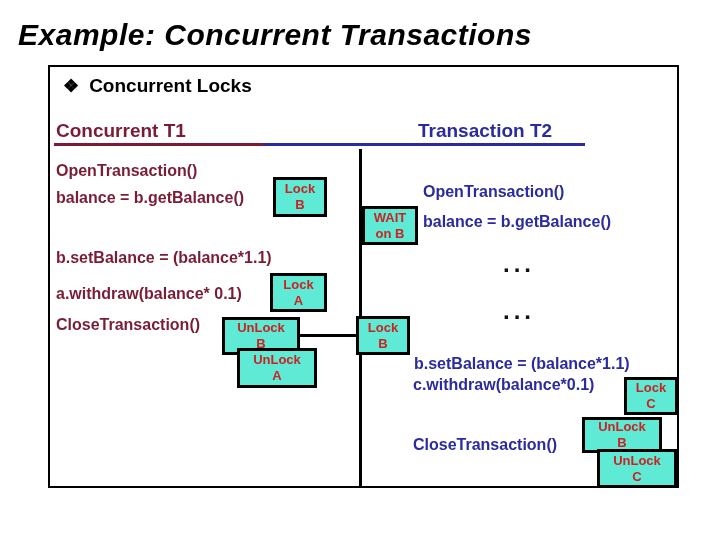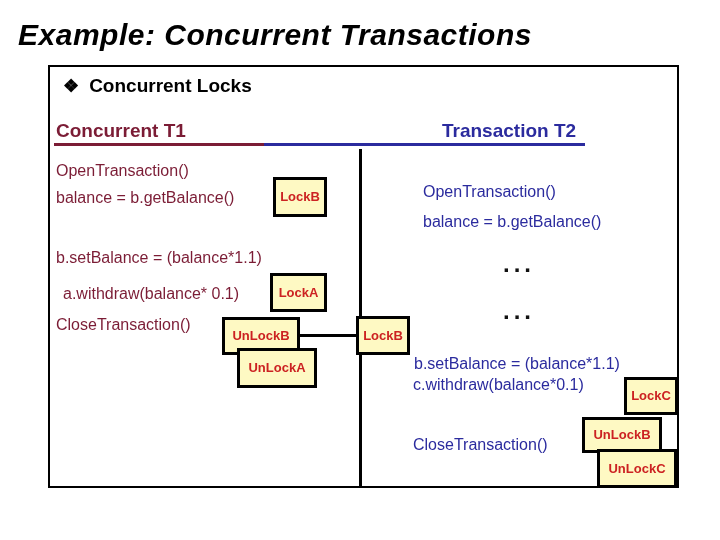--- a/index.html
+++ b/index.html
@@ -18,38 +18,38 @@
   }
   .bullet-row{
     position:absolute;left:63px;top:75px;display:flex;align-items:center;gap:10px;
     font-size:19px;font-weight:bold;color:#000;
   }
   .bullet-row .diamond{font-size:18px;line-height:1;}
   .heading{
     position:absolute;top:120px;font-size:19px;font-weight:bold;white-space:nowrap;
   }
   .heading.t1{left:56px;color:var(--maroon);}
-  .heading.t2{left:442px;color:var(--blue);}
+  .heading.t2{left:418px;color:var(--blue);}
   .rule{position:absolute;height:3px;top:143px;}
   .rule.m{left:54px;width:210px;background:var(--maroon);}
   .rule.b{left:264px;width:321px;background:var(--blue);}
   .divider{position:absolute;left:359px;top:149px;width:3px;height:338px;background:#000;}
   .connector{position:absolute;left:300px;top:334px;width:58px;height:3px;background:#000;}
   .code{
-    position:absolute;font-size:16px;font-weight:normal;line-height:1.1;white-space:nowrap;
+    position:absolute;font-size:16px;font-weight:bold;line-height:1.1;white-space:nowrap;
   }
   .code.m{color:var(--maroon);}
   .code.b{color:var(--blue);}
   .dots{
     position:absolute;left:503px;font-size:24px;font-weight:bold;color:#111;
     letter-spacing:4px;line-height:1;white-space:nowrap;
   }
   .lockbox{
-    position:absolute;background:#fef9c3;border:3px solid #000;box-sizing:border-box;
-    display:flex;align-items:center;justify-content:center;
+    position:absolute;background:#5eead4;border:3px solid #000;box-sizing:border-box;
+    display:flex;flex-direction:column;align-items:center;justify-content:center;
     color:var(--red);font-size:13px;font-weight:bold;line-height:1.2;text-align:center;
   }
 </style>
 </head>
 <body>
 
 <div class="slide">
 
   <div class="title">Example: Concurrent Transactions</div>
 
@@ -64,36 +64,40 @@
   <div class="heading t2">Transaction T2</div>
   <div class="rule m"></div>
   <div class="rule b"></div>
 
   <div class="divider"></div>
   <div class="connector"></div>
 
   <div class="code m" style="left:56px;top:162px">OpenTransaction()</div>
   <div class="code m" style="left:56px;top:189px">balance = b.getBalance()</div>
   <div class="code m" style="left:56px;top:249px">b.setBalance = (balance*1.1)</div>
-  <div class="code m" style="left:63px;top:285px">a.withdraw(balance* 0.1)</div>
+  <div class="code m" style="left:56px;top:285px">a.withdraw(balance* 0.1)</div>
   <div class="code m" style="left:56px;top:316px">CloseTransaction()</div>
 
   <div class="code b" style="left:423px;top:183px">OpenTransaction()</div>
   <div class="code b" style="left:423px;top:213px">balance = b.getBalance()</div>
   <div class="dots" style="top:252px">...</div>
   <div class="dots" style="top:299px">...</div>
   <div class="code b" style="left:414px;top:355px">b.setBalance = (balance*1.1)</div>
   <div class="code b" style="left:413px;top:376px">c.withdraw(balance*0.1)</div>
   <div class="code b" style="left:413px;top:436px">CloseTransaction()</div>
 
   <div class="lockbox" style="left:273px;top:177px;width:54px;height:40px">
     <span>Lock</span>
     <span>B</span>
   </div>
 
+  <div class="lockbox" style="left:362px;top:206px;width:56px;height:39px">
+    <span>WAIT</span>
+    <span>on B</span>
+  </div>
 
   <div class="lockbox" style="left:270px;top:273px;width:57px;height:39px">
     <span>Lock</span>
     <span>A</span>
   </div>
 
   <div class="lockbox" style="left:222px;top:317px;width:78px;height:38px">
     <span>UnLock</span>
     <span>B</span>
   </div>

